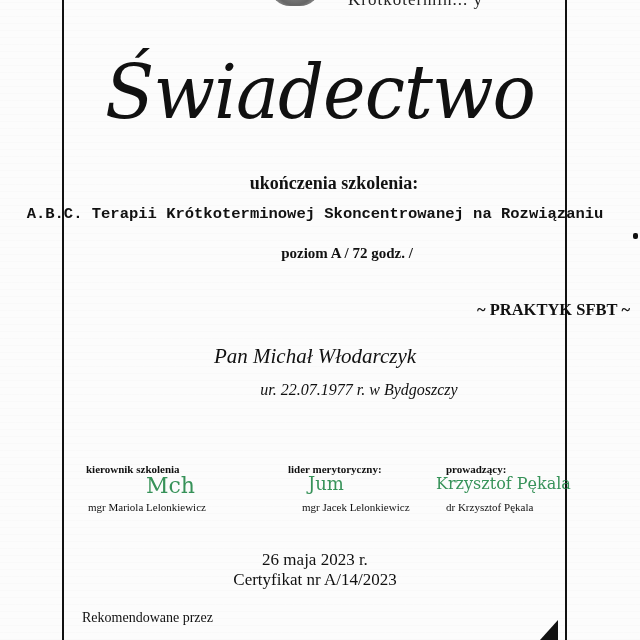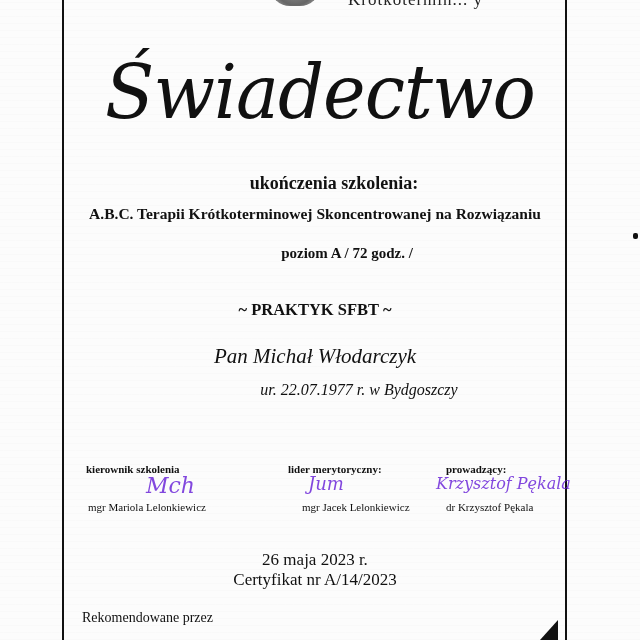--- a/index.html
+++ b/index.html
@@ -34,34 +34,34 @@
     position: absolute; left: 0; width: 640px; top: 50px; text-align: center;
     font-family: "DejaVu Serif", serif; font-style: italic; font-size: 72px;
     letter-spacing: -1px; color: #111; font-weight: normal;
     transform: scaleY(1.05);
   }
   .center-line {
     position: absolute; left: 0; width: 630px; text-align: center; white-space: nowrap;
   }
   .b { font-weight: bold; }
   .subtitle { top: 173px; font-size: 18px; padding-left: 19px; }
-  .course { top: 205px; font-size: 15.5px; }
+  .course { top: 205px; font-size: 15.5px; font-family: Liberation Mono, monospace; }
   .level { top: 245px; font-size: 15px; padding-left: 32px; }
-  .role { top: 300px; font-size: 16.5px; }
+  .role { top: 300px; font-size: 16.5px; text-align: right; }
   .name { top: 344px; font-size: 21px; font-style: italic; }
   .birth { top: 381px; font-size: 16px; font-style: italic; margin-left: 44px; }
   .sig { position: absolute; font-size: 11px; line-height: 13px; }
   .sig .label { font-weight: bold; }
   .sig .person { position: absolute; white-space: nowrap; }
   .sig1 { left: 86px; top: 463px; }
   .sig2 { left: 288px; top: 463px; }
   .sig3 { left: 446px; top: 463px; }
   .signature {
-    position: absolute; font-family: "DejaVu Serif", serif; font-style: italic;
-    color: #6d28d9; white-space: nowrap; opacity: 0.85;
+    position: absolute; font-family: "DejaVu Serif", serif; 
+    color: #15803d; white-space: nowrap; opacity: 0.85;
   }
   .date { top: 550px; font-size: 17px; }
   .cert-no { top: 570px; font-size: 17px; }
   .recommended { position: absolute; left: 82px; top: 610px; font-size: 14px; }
   .corner-triangle {
     position: absolute; left: 540px; top: 620px; width: 0; height: 0;
     border-left: 18px solid transparent; border-bottom: 20px solid #111;
   }
   .dot { position: absolute; left: 633px; top: 233px; width: 5px; height: 6px; background: #111; border-radius: 2px; }
 </style>

